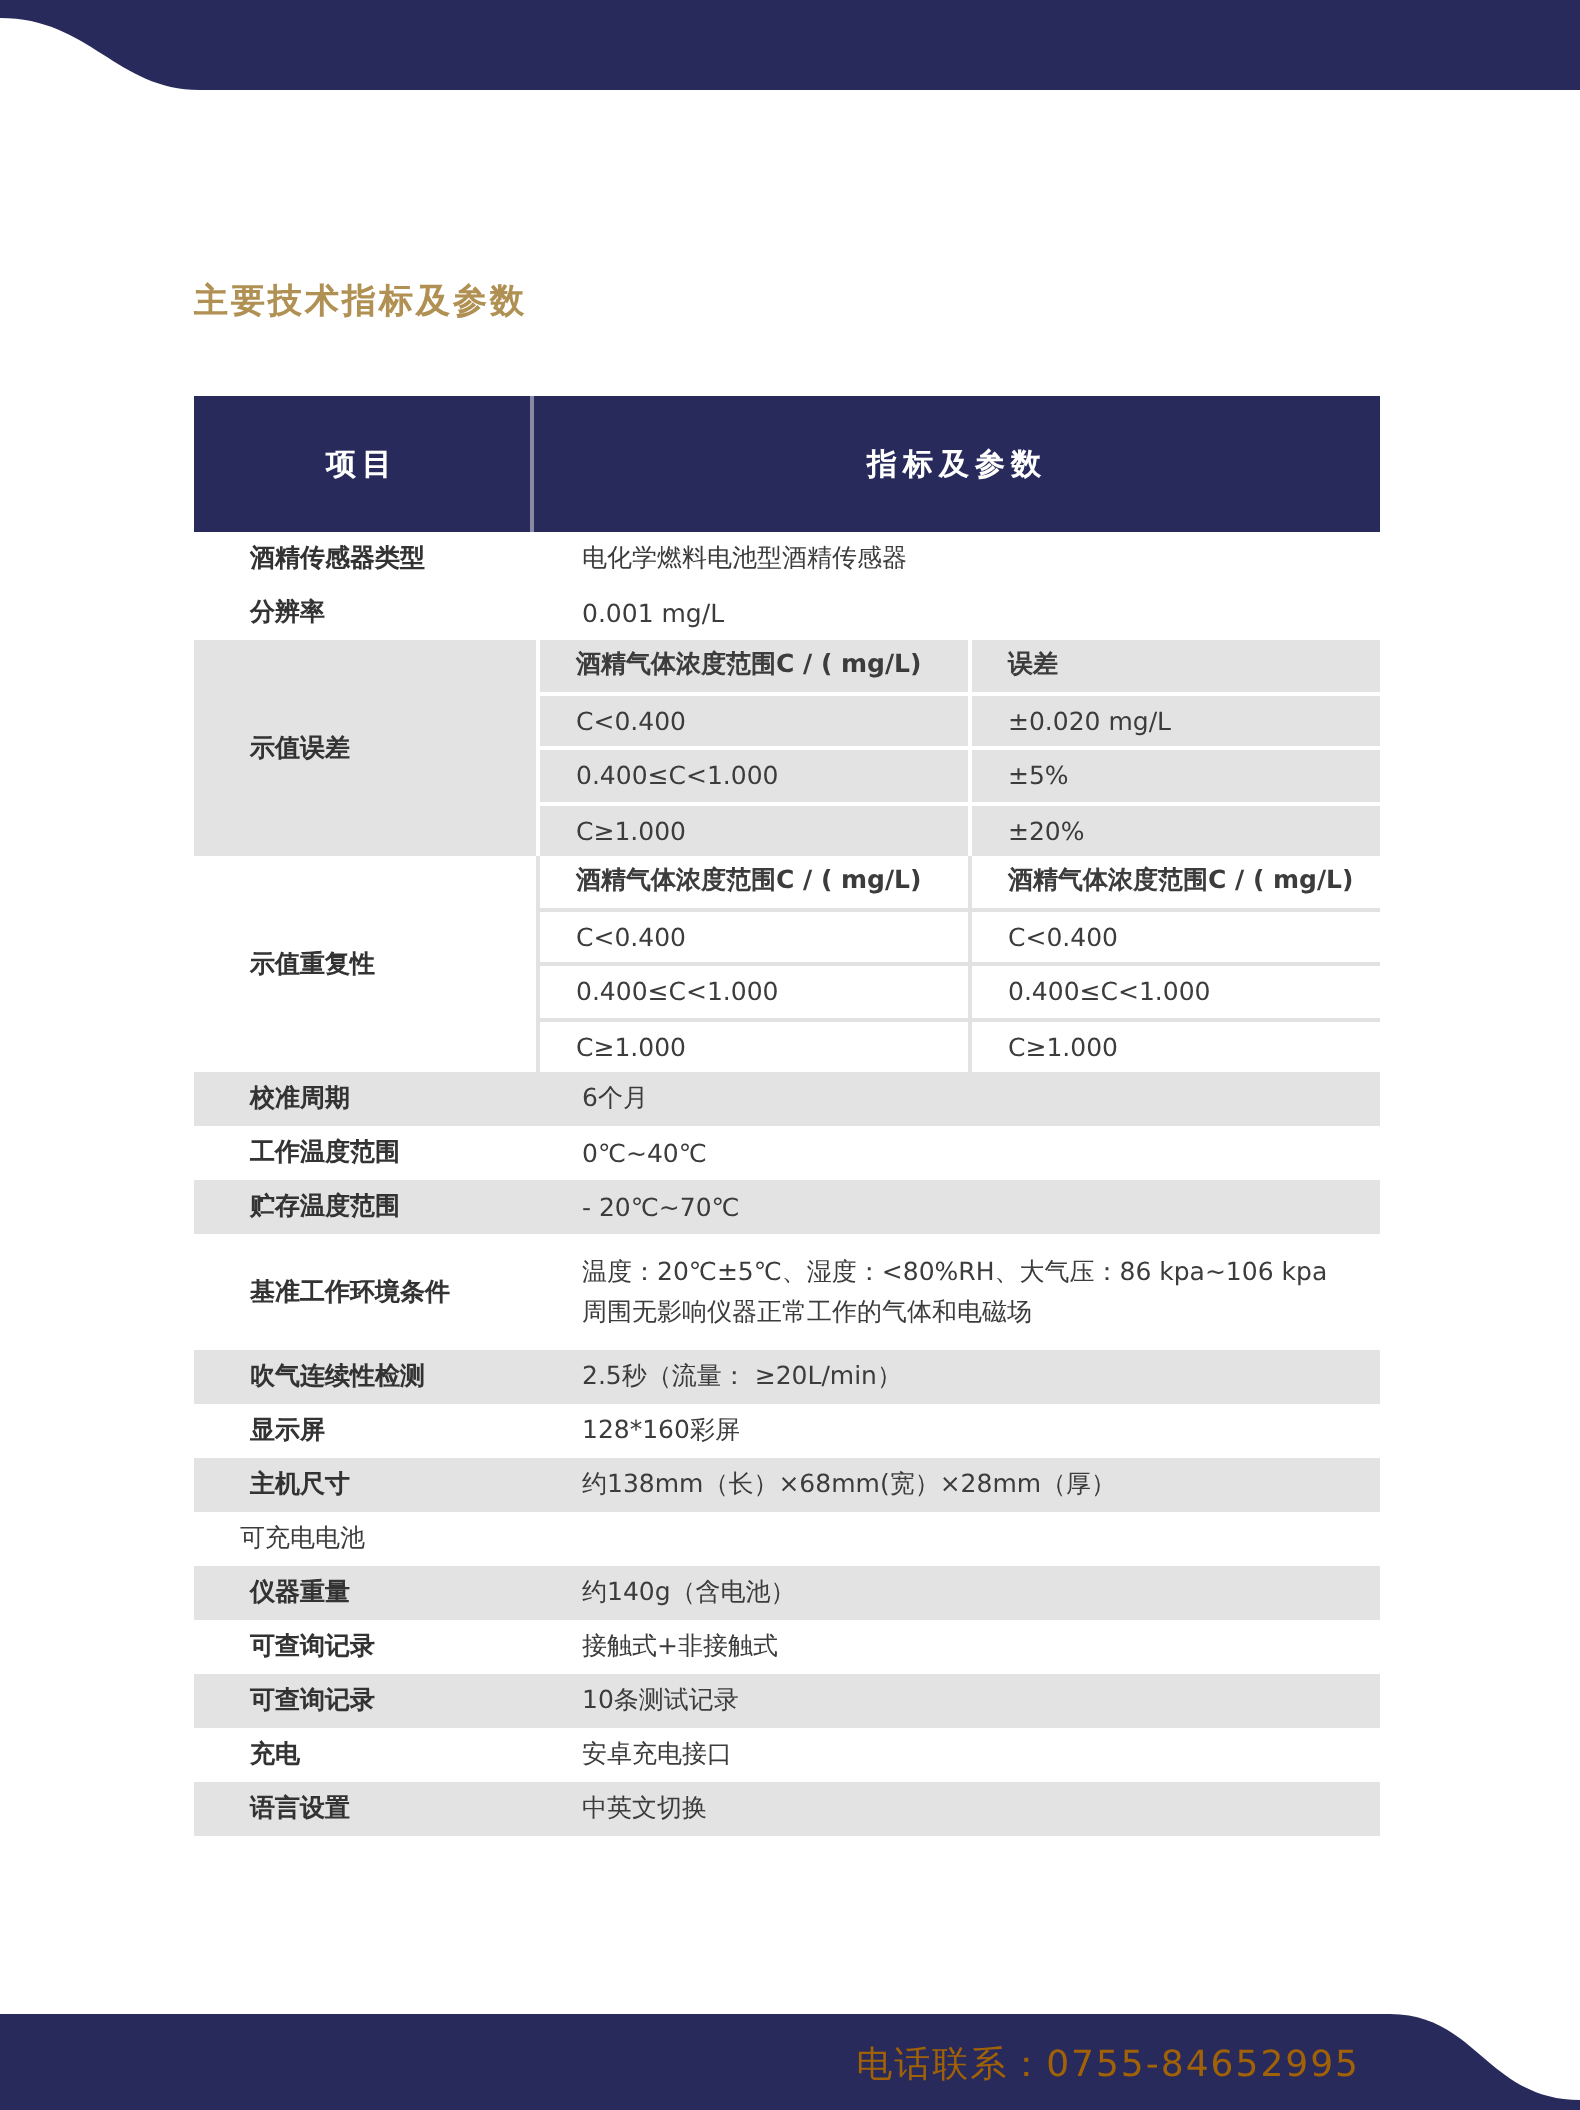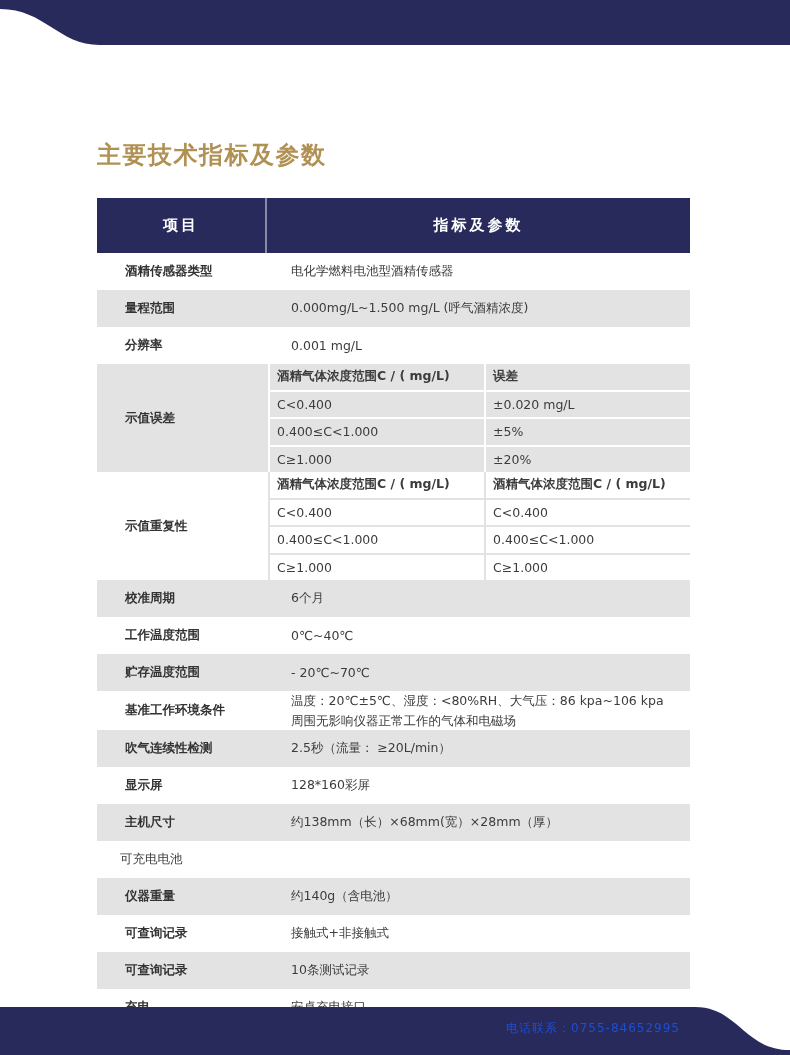--- a/index.html
+++ b/index.html
@@ -11,50 +11,50 @@
     font-family: "DejaVu Sans", "Liberation Sans", sans-serif;
   }
   .deco-svg { position: absolute; left: 0; display: block; }
   #top-banner { top: 0; }
   #footer-bar { top: 1007px; }
 
   #page-title {
     position: absolute;
     left: 97px; top: 139px;
     margin: 0;
-    font-size: 24px;
+    font-size: 17px;
     font-weight: bold;
     letter-spacing: 1.5px;
     color: var(--gold);
   }
 
   #spec-table {
     position: absolute;
     left: 97px; top: 198px;
     width: 593px;
   }
   .t-header {
-    height: 55px;
+    height: 68px;
     display: flex;
     background: var(--navy);
     color: #ffffff;
     font-size: 15px;
     font-weight: bold;
   }
   .t-header .hc {
     display: flex; align-items: center; justify-content: center;
     letter-spacing: 3px;
   }
   .t-header .hc1 { width: 170px; border-right: 2px solid rgba(255,255,255,0.45); box-sizing: border-box; }
   .t-header .hc2 { flex: 1; }
 
-  .row { display: flex; height: 37px; font-size: 12.5px; color: #3c3c3c; }
+  .row { display: flex; height: 27px; font-size: 12.5px; color: #3c3c3c; }
   .row.white { background: #ffffff; }
   .row.gray  { background: var(--rowgray); }
-  .row.h2    { height: 39px; }
+  .row.h2    { height: 58px; }
   .row.group { height: 108px; }
   .row .label {
     width: 171px; flex: none;
     box-sizing: border-box;
     padding-left: 28px;
     display: flex; align-items: center;
     font-weight: bold; color: #333333;
   }
   .row .value {
     flex: 1;
@@ -68,31 +68,31 @@
   .subtable {
     flex: 1;
     display: flex; flex-direction: column;
     border-left: 2px solid var(--dv);
   }
   .subrow { flex: 1; display: flex; }
   .subrow + .subrow { border-top: 2px solid var(--dv); text-align: center; }
   .subcell {
     display: flex; align-items: center;
     box-sizing: border-box;
-    padding-left: 7px; padding-right: 4px;
+    padding-left: 18px; padding-right: 4px;
   }
   .subcell.sc1 { width: 214px; flex: none; }
   .subcell.sc2 { flex: 1; border-left: 2px solid var(--dv); }
   .subcell.sub-head { font-weight: bold; }
 
   #footer-phone {
     position: absolute;
     right: 110px; top: 1020px;
-    color: #1d4ed8;
-    font-size: 12px;
+    color: #a16207;
+    font-size: 18px;
     letter-spacing: 1px;
   }
 </style>
 </head>
 <body style="--navy: #272a5a; --gold: #b19153; --rowgray: #e3e3e3;">
 
 <svg id="top-banner" class="deco-svg" width="790" height="47" viewBox="0 0 790 47">
   <path class="navy-fill" d="M0,0 H790 V45 H100 C58,45 45,9 0,9 Z" fill="#272a5a"></path>
 </svg>
 
@@ -101,24 +101,20 @@
 <div id="spec-table">
   <div class="t-header">
     <div class="hc hc1">项目</div>
     <div class="hc hc2">指标及参数</div>
   </div>
   <div id="t-body">
       <div class="row white">
         <div class="label">酒精传感器类型</div>
         <div class="value">电化学燃料电池型酒精传感器</div>
       </div>
-      <div class="row gray">
-        <div class="label">量程范围</div>
-        <div class="value">0.000mg/L~1.500 mg/L (呼气酒精浓度)</div>
-      </div>
       <div class="row white">
         <div class="label">分辨率</div>
         <div class="value">0.001 mg/L</div>
       </div>
       <div class="row gray group">
         <div class="label">示值误差</div>
         <div class="subtable">
           <div class="subrow">
             <div class="subcell sc1 sub-head">酒精气体浓度范围C / ( mg/L)</div>
             <div class="subcell sc2 sub-head">误差</div>

